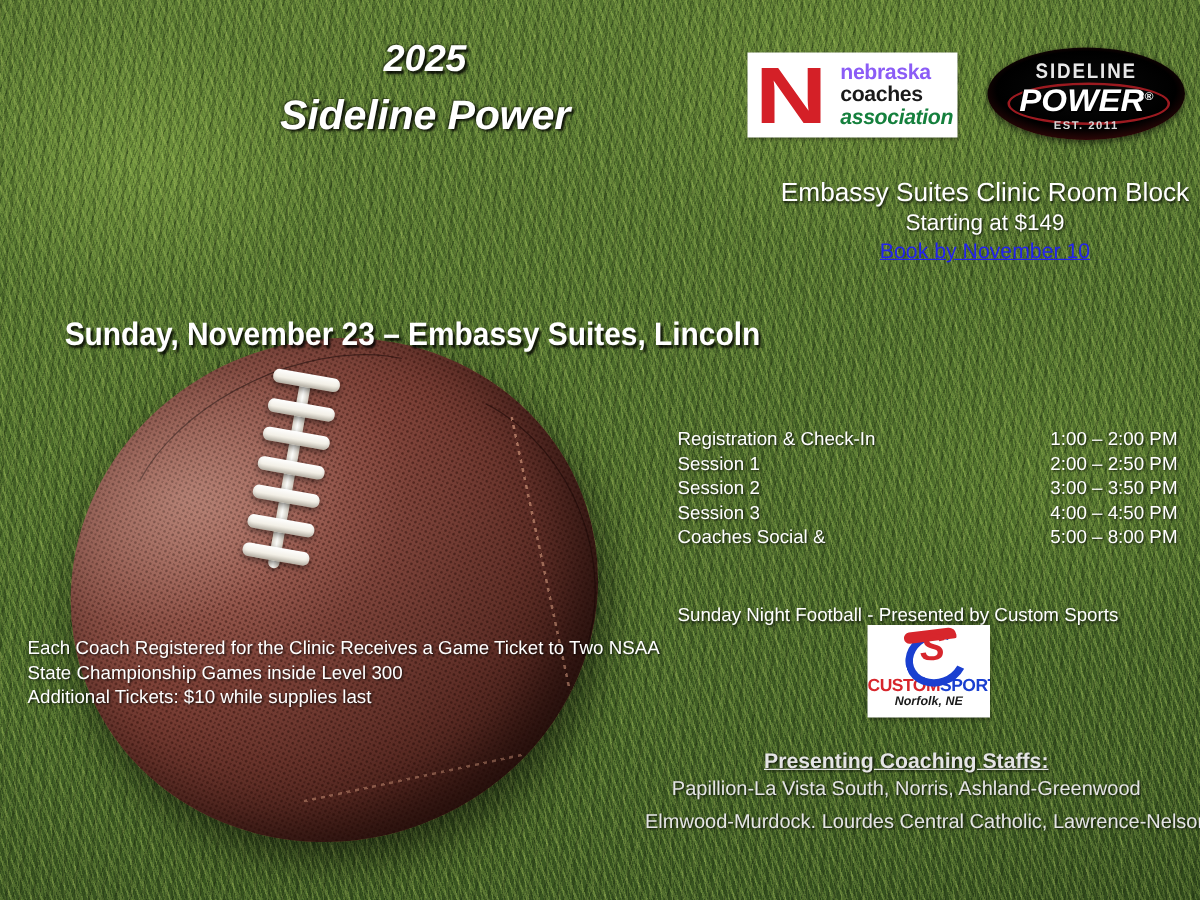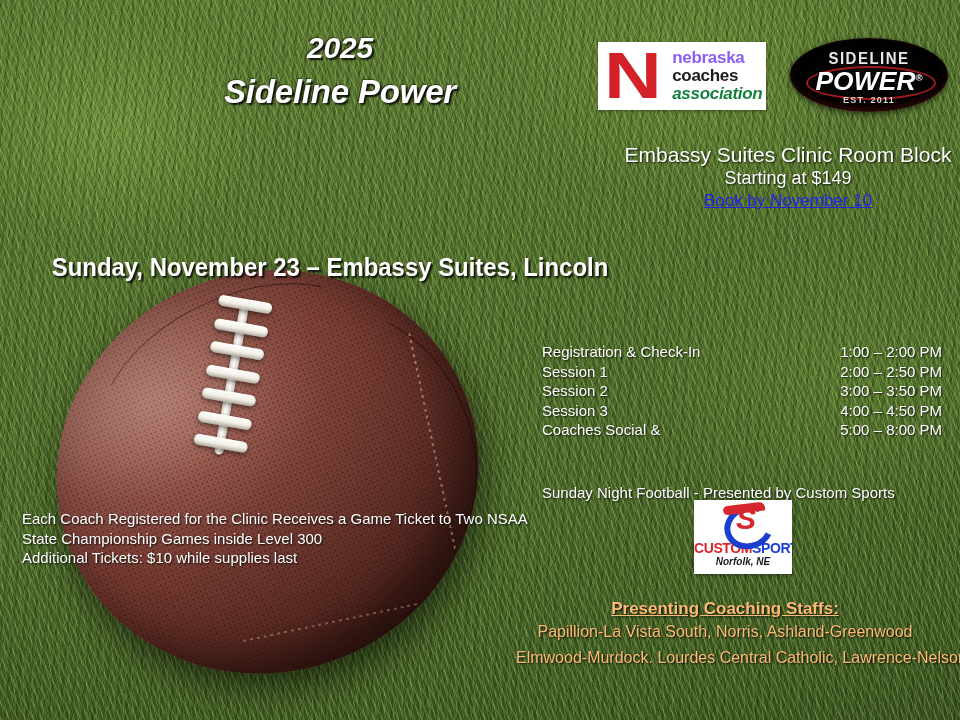--- a/index.html
+++ b/index.html
@@ -454,21 +454,21 @@
     white-space: nowrap;
   }
 
   
   #coaching-staffs {
     position: absolute;
     right: 0px;
     top: 598px;
     width: 470px;
     text-align: center;
-    color: #fdba74;
+    color: #e5e5e5;
     text-shadow: 1px 1px 2px rgba(0,0,0,.85);
   }
   #coaching-staffs .cs-head {
     font-size: 17px;
     font-weight: bold;
     line-height: 22px;
     text-decoration: underline;
   }
   #coaching-staffs .cs-row1 {
     font-size: 16px;

